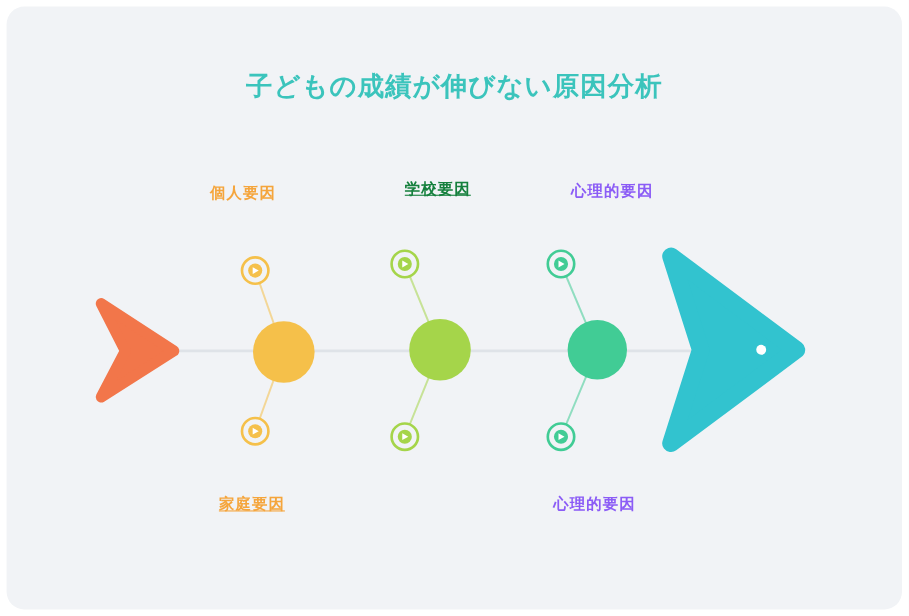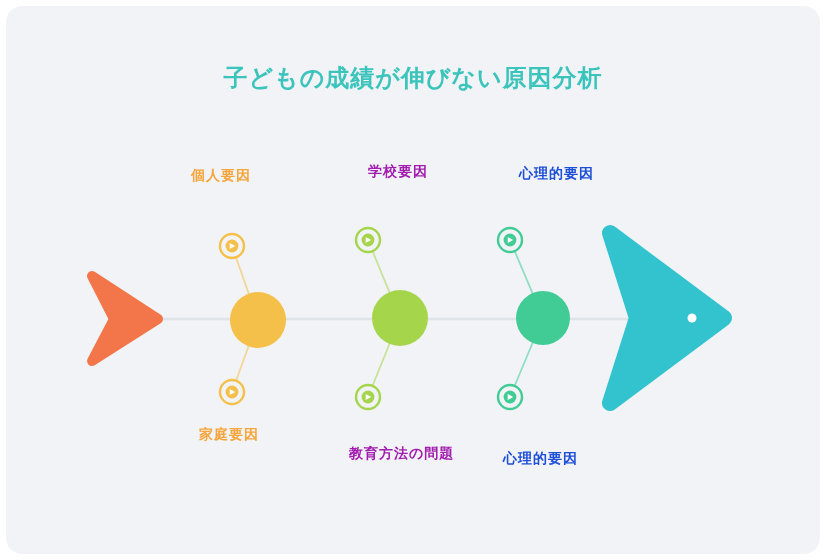--- a/index.html
+++ b/index.html
@@ -39,22 +39,22 @@
   }
   .lbl {
     position: absolute;
     font-size: 14px;
     font-weight: bold;
     letter-spacing: 1px;
     white-space: nowrap;
     margin-left: 32px;
   }
   .lbl-orange { color: #F5A53C; }
-  .lbl-green  { color: #a21caf; }
-  .lbl-teal   { color: #1d4ed8; }
+  .lbl-green  { color: #15803d; text-decoration: underline; }
+  .lbl-teal   { color: #8b5cf6; }
   svg { position: absolute; inset: 0; }
 </style>
 </head>
 <body>
 
 <div class="canvas"></div>
 
 <div class="stage">
 
   <div class="title">子どもの成績が伸びない原因分析</div>
@@ -109,21 +109,20 @@
       <path d="M-2.3,-3.1 L3.2,0 L-2.3,3.1 Z" fill="#ffffff"></path>
     </g>
     <g transform="translate(510,397)">
       <circle r="12" fill="#F1F3F6" stroke-width="2.4" stroke="#41CC95"></circle>
       <circle r="6.4" fill="#41CC95"></circle>
       <path d="M-2.3,-3.1 L3.2,0 L-2.3,3.1 Z" fill="#ffffff"></path>
     </g>
   </svg>
 
   <div class="lbl lbl-orange" style="left:159px; top:167px;">個人要因</div>
-  <div class="lbl lbl-orange" style="left:167px; top:426px;">家庭要因</div>
+  <div class="lbl lbl-orange" style="left:167px; top:450px;text-decoration:underline;">家庭要因</div>
 
   <div class="lbl lbl-green" style="left:336px; top:163px;">学校要因</div>
-  <div class="lbl lbl-green" style="left:317px; top:445px;">教育方法の問題</div>
 
   <div class="lbl lbl-teal" style="left:487px; top:165px;">心理的要因</div>
   <div class="lbl lbl-teal" style="left:471px; top:450px;">心理的要因</div>
 
 </div>
 
 </body></html>

